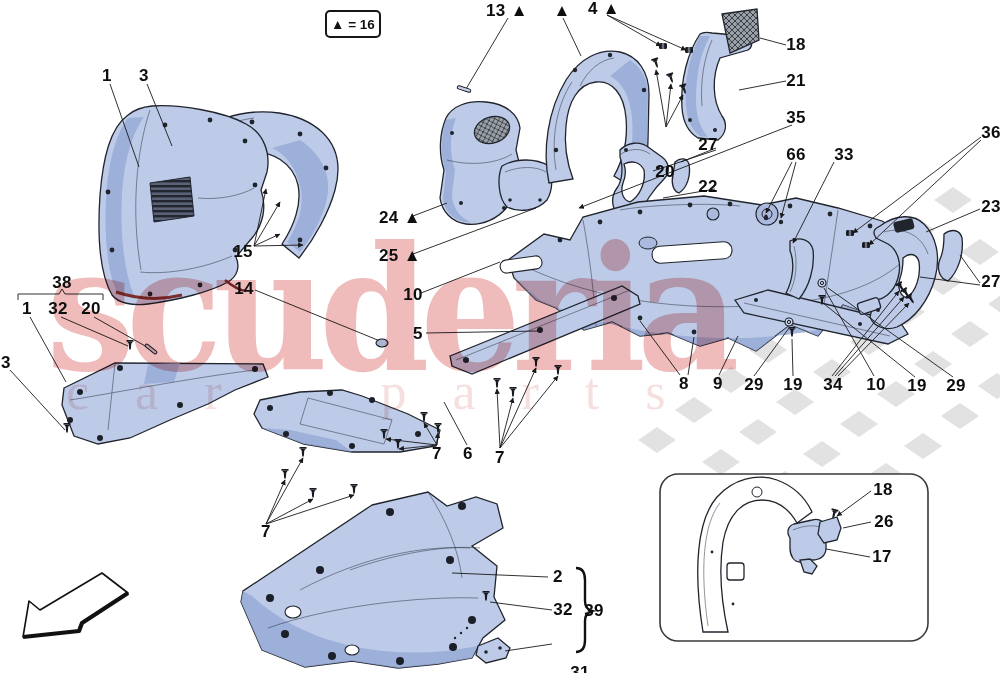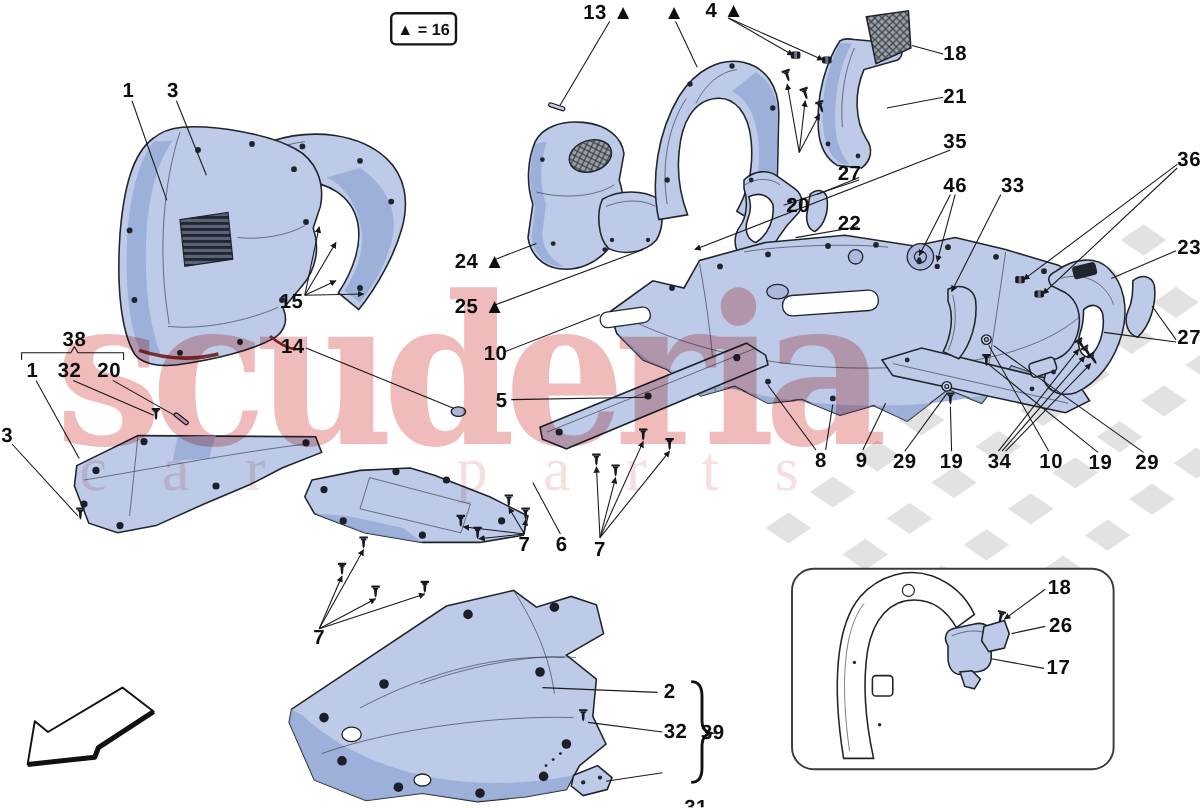--- a/index.html
+++ b/index.html
@@ -439,21 +439,21 @@
 <div id="callouts">
       <div class="callout" style="left: 107px; top: 76px;">1</div>
       <div class="callout" style="left: 144px; top: 76px;">3</div>
       <div class="callout" style="left: 507px; top: 11px;">13 ▲</div>
       <div class="callout" style="left: 562px; top: 11px;">▲</div>
       <div class="callout" style="left: 604px; top: 9px;">4 ▲</div>
       <div class="callout" style="left: 796px; top: 45px;">18</div>
       <div class="callout" style="left: 796px; top: 81px;">21</div>
       <div class="callout" style="left: 665px; top: 136px; margin-top: 36px;">20</div>
       <div class="callout" style="left: 796px; top: 118px;">35</div>
-      <div class="callout" style="left: 796px; top: 155px;">46</div>
+      <div class="callout" style="left: 796px; top: 155px;">66</div>
       <div class="callout" style="left: 844px; top: 155px;">33</div>
       <div class="callout" style="left: 991px; top: 133px;">36</div>
       <div class="callout" style="left: 991px; top: 207px; text-align: center;">23</div>
       <div class="callout" style="left: 991px; top: 282px;">27</div>
       <div class="callout" style="left: 708px; top: 145px;">27</div>
       <div class="callout" style="left: 708px; top: 187px;">22</div>
       <div class="callout" style="left: 400px; top: 218px;">24 ▲</div>
       <div class="callout" style="left: 400px; top: 256px;">25 ▲</div>
       <div class="callout" style="left: 413px; top: 295px;">10</div>
       <div class="callout" style="left: 418px; top: 334px;">5</div>

